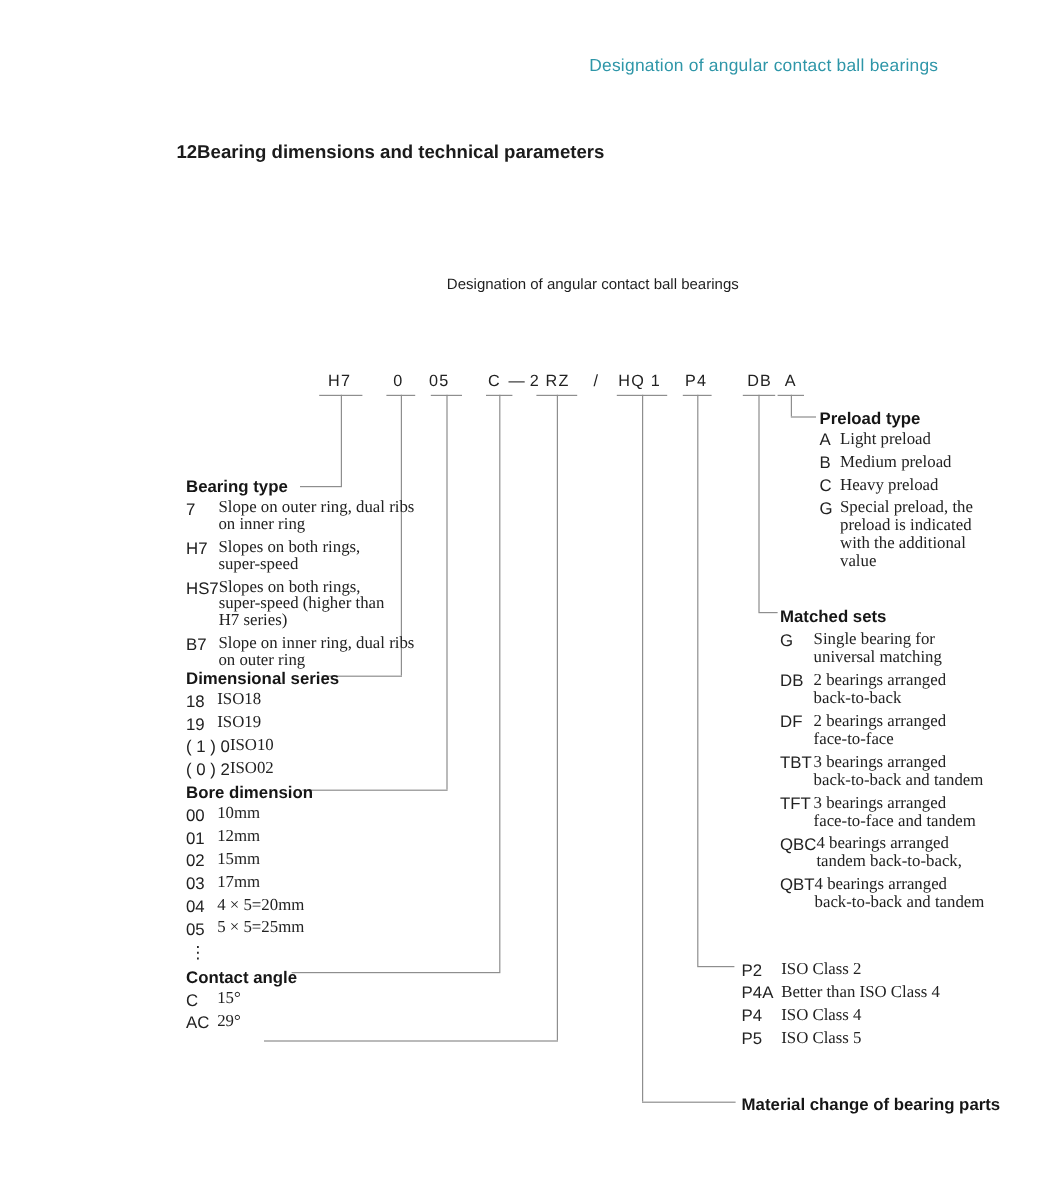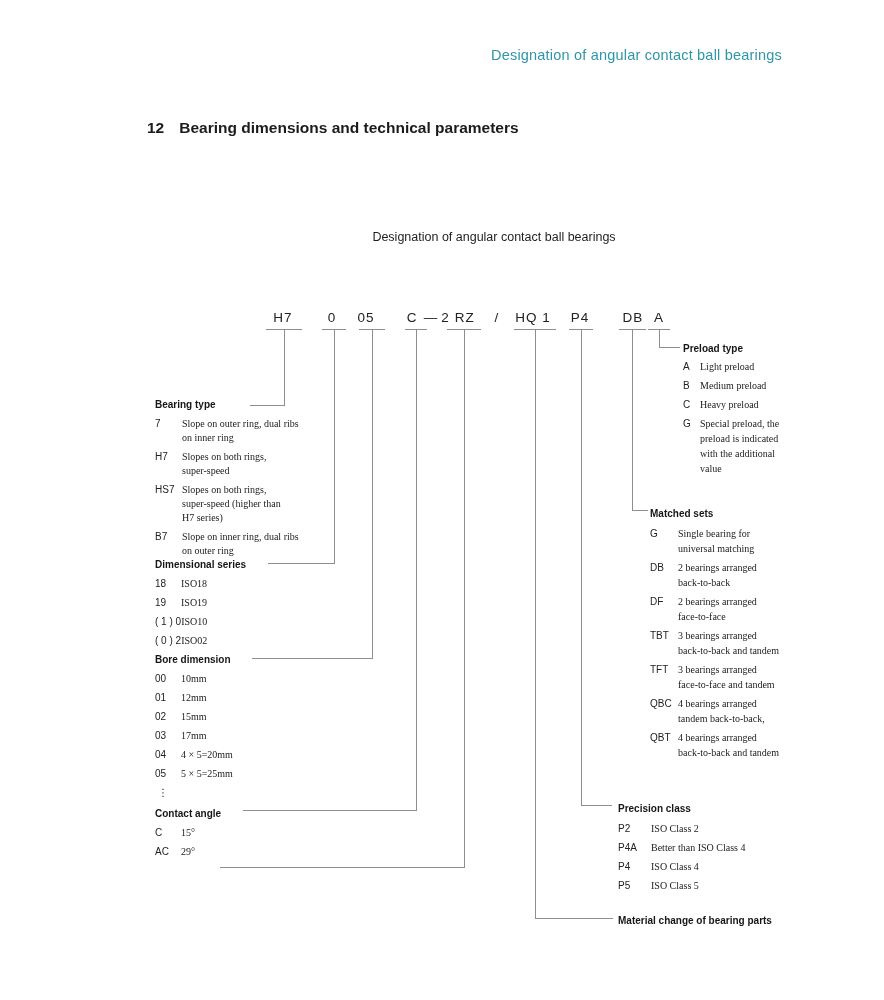--- a/index.html
+++ b/index.html
@@ -5,33 +5,33 @@
   html,body{margin:0;padding:0;background:#ffffff;}
   #page{
     position:relative;width:884px;height:1000px;background:#ffffff;overflow:hidden;
     font-family:"Liberation Sans",sans-serif;color:#1e1e1e;
   }
   .top-title{
     position:absolute;left:491px;top:47px;font-size:14.5px;letter-spacing:.2px;
     color:#2e96a8;white-space:nowrap;
   }
   .main-heading{
-    position:absolute;left:147px;top:119px;display:flex;gap:15px;
+    position:absolute;left:147px;top:119px;display:flex;
     font-size:15.5px;font-weight:bold;color:#1b1b1b;white-space:nowrap;
   }
   .diagram-title{
     position:absolute;left:494px;top:230px;transform:translateX(-50%);
     font-size:12.5px;white-space:nowrap;
   }
   .code-seg{
     position:absolute;top:310px;transform:translateX(-50%);
     font-size:13.5px;letter-spacing:1px;white-space:nowrap;color:#222;
   }
   .ln{position:absolute;background:#8e8e8e;}
-  .sec{position:absolute;font-size:10px;line-height:14px;color:#222;}
+  .sec{position:absolute;font-size:14px;line-height:14px;color:#222;}
   .sec.right{line-height:15px;}
   .sec-title{font-weight:bold;color:#161616;margin:0 0 5px 0;white-space:nowrap;}
   .row{display:flex;margin-bottom:5px;}
   .sec.right .row{margin-bottom:4px;}
   .code{flex:none;white-space:nowrap;}
   .desc{white-space:pre-line;font-family:Liberation Serif, serif;}
   #sec-bearing-type .code{min-width:27px;}
   #sec-dimensional .code{min-width:26px;}
   #sec-bore .code{min-width:26px;}
   #sec-contact .code{min-width:26px;}
@@ -243,21 +243,20 @@
 tandem back-to-back,</span>
     </div>
     <div class="row">
       <span class="code">QBT</span>
       <span class="desc">4 bearings arranged
 back-to-back and tandem</span>
     </div>
   </div>
 
   <div class="sec right" id="sec-precision" style="left:618px;top:801px;width:240px">
-    <div class="sec-title">Precision class</div>
     <div class="row">
       <span class="code">P2</span>
       <span class="desc">ISO Class 2</span>
     </div>
     <div class="row">
       <span class="code">P4A</span>
       <span class="desc">Better than ISO Class 4</span>
     </div>
     <div class="row">
       <span class="code">P4</span>

